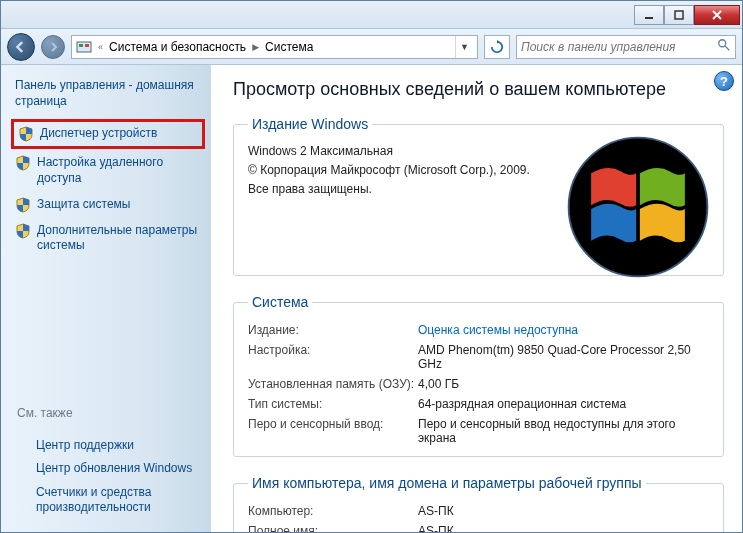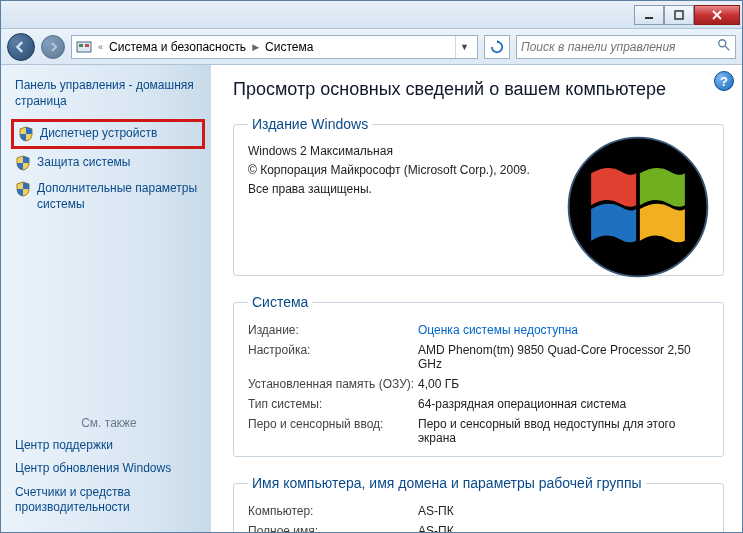--- a/index.html
+++ b/index.html
@@ -26,22 +26,22 @@
   .search input { flex: 1; border: none; outline: none; font-size: 12px; font-style: italic; color: #888; background: transparent; }
 
   
   .body { flex: 1; display: flex; overflow: hidden; }
   .sidebar { width: 210px; background: linear-gradient(90deg,#eaf3fb,#d8e6f2 70%,#c8dae8); padding: 12px 10px 8px 14px; display: flex; flex-direction: column; font-size: 12px; }
   .sidebar .home-link { color: #0a4a8a; margin-bottom: 14px; line-height: 1.35; }
   .task { display: flex; align-items: flex-start; gap: 6px; margin-bottom: 10px; color: #0a4a8a; line-height: 1.3; cursor: pointer; }
   .task .shield { width: 16px; height: 16px; flex-shrink: 0; }
   .task.highlight { border: 3px solid #d01818; padding: 4px 4px; margin: -4px -4px 6px -4px; }
   .sidebar .spacer { flex: 1; }
-  .see-also-title { color: #6a7a88; font-size: 12px; margin: 10px 0 8px 2px; text-align: center; }
-  .see-also-link { color: #0a4a8a; margin-bottom: 8px; line-height: 1.3; cursor: pointer; }
+  .see-also-title { color: #6a7a88; font-size: 12px; margin: 10px 0 18px 2px; }
+  .see-also-link { color: #0a4a8a; margin-bottom: 8px; line-height: 1.3; cursor: pointer; margin-left: 21px; }
 
   .content { flex: 1; background: #fff; padding: 14px 18px 0 22px; overflow: hidden; position: relative; font-size: 12px; color: #222; }
   .help-btn { position: absolute; top: 6px; right: 8px; width: 20px; height: 20px; border-radius: 50%; background: radial-gradient(circle at 30% 30%,#7ab8f0,#1a6ac0); color: #fff; display: flex; align-items: center; justify-content: center; font-weight: bold; font-size: 13px; border: 1px solid #0a4a8a; cursor: default; }
   h1.main-title { color: #0f172a; font-size: 18px; font-weight: normal; margin-bottom: 16px; }
   fieldset { border: 1px solid #c8d4e0; border-radius: 3px; padding: 10px 14px 14px 14px; margin-bottom: 18px; position: relative; }
   fieldset legend { padding: 0 4px; color: #0a4a8a; font-size: 14px; }
   .edition { position: relative; min-height: 160px; }
   .edition .txt { line-height: 1.6; }
   .win-logo { position: absolute; right: 10px; top: 0; width: 150px; height: 150px; }
   .row { display: flex; padding: 3px 0; }
@@ -130,20 +130,28 @@
 
       <div class="task highlight">
         <span class="shield"><svg viewBox="0 0 16 16">
               <path d="M8 1 L14 3 L14 8 Q14 14 8 15 Q2 14 2 8 L2 3 Z" fill="#f0d060" stroke="#a08020"></path>
               <path d="M8 1 L14 3 L14 8 L8 8 Z" fill="#3070c0"></path>
               <path d="M2 8 L8 8 L8 15 Q2 14 2 8 Z" fill="#3070c0"></path>
             </svg></span>
         <span>Диспетчер устройств</span>
       </div>
 
+      <div class="task">
+        <span class="shield"><svg viewBox="0 0 16 16">
+              <path d="M8 1 L14 3 L14 8 Q14 14 8 15 Q2 14 2 8 L2 3 Z" fill="#f0d060" stroke="#a08020"></path>
+              <path d="M8 1 L14 3 L14 8 L8 8 Z" fill="#3070c0"></path>
+              <path d="M2 8 L8 8 L8 15 Q2 14 2 8 Z" fill="#3070c0"></path>
+            </svg></span>
+        <span>Настройка удаленного доступа</span>
+      </div>
 
       <div class="task">
         <span class="shield"><svg viewBox="0 0 16 16">
               <path d="M8 1 L14 3 L14 8 Q14 14 8 15 Q2 14 2 8 L2 3 Z" fill="#f0d060" stroke="#a08020"></path>
               <path d="M8 1 L14 3 L14 8 L8 8 Z" fill="#3070c0"></path>
               <path d="M2 8 L8 8 L8 15 Q2 14 2 8 Z" fill="#3070c0"></path>
             </svg></span>
         <span>Защита системы</span>
       </div>
 

